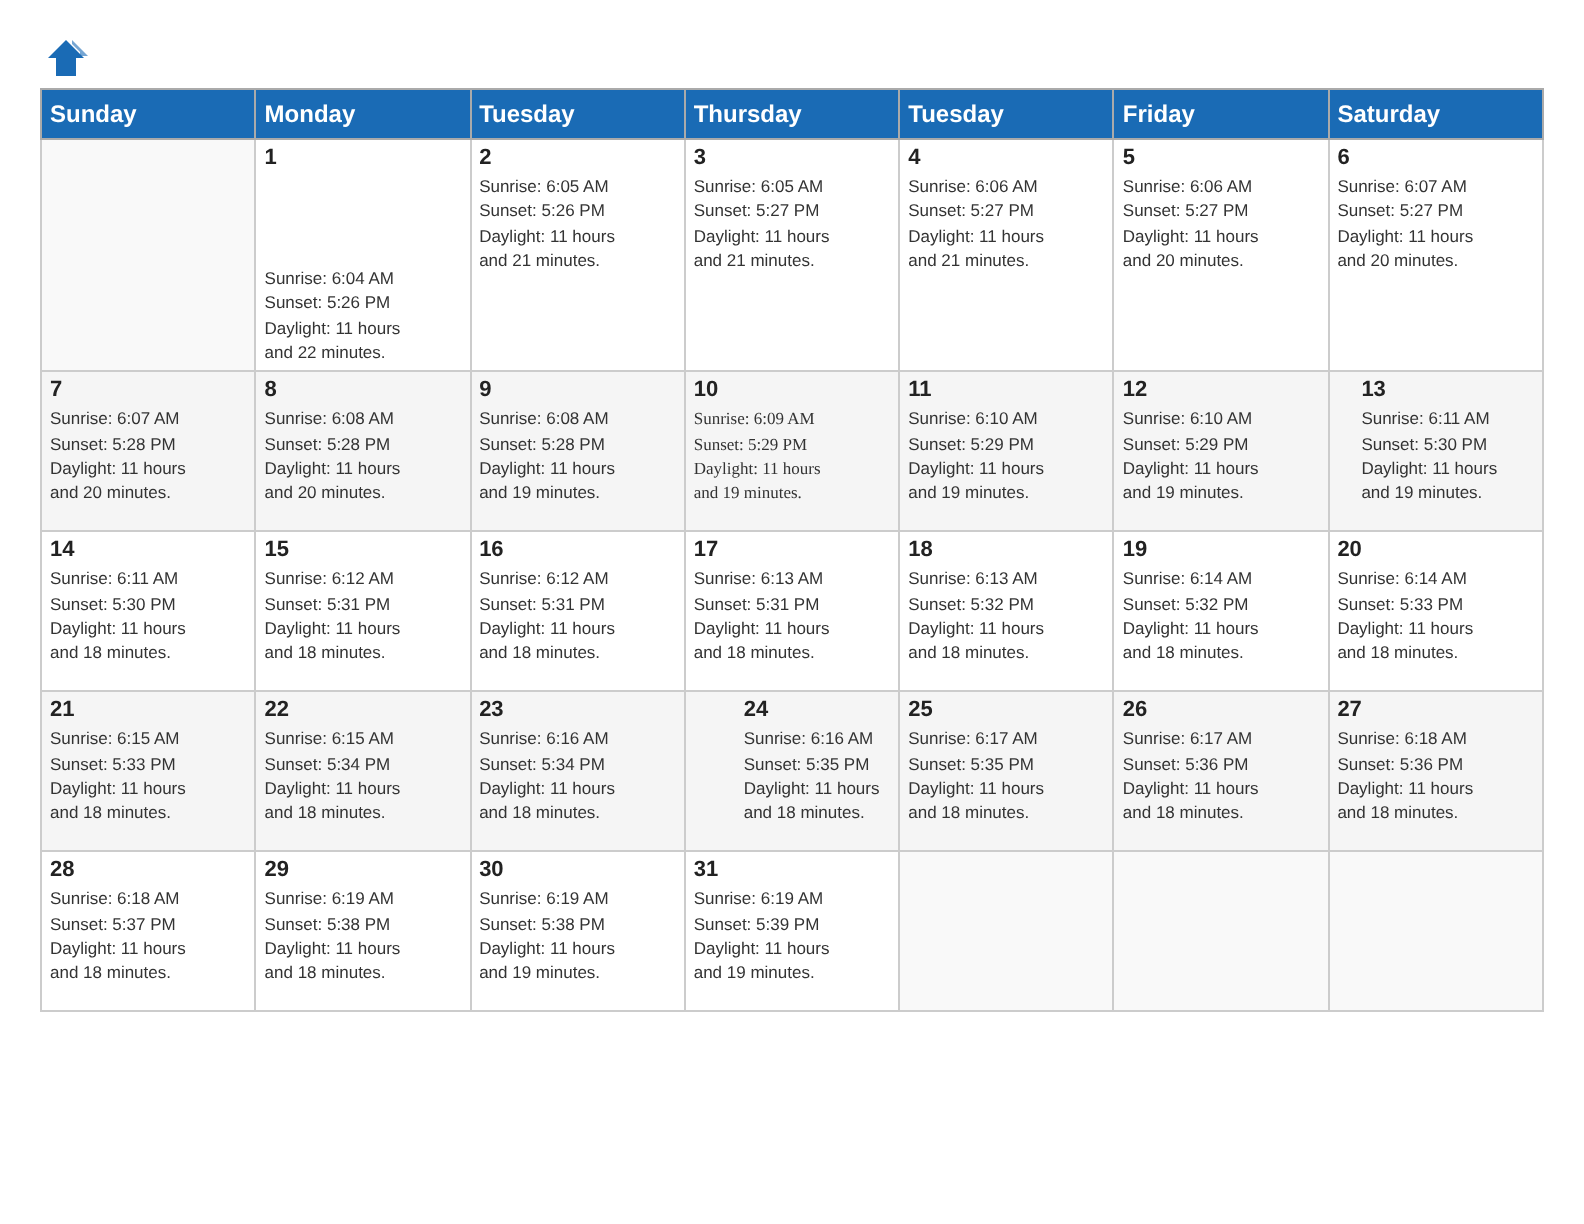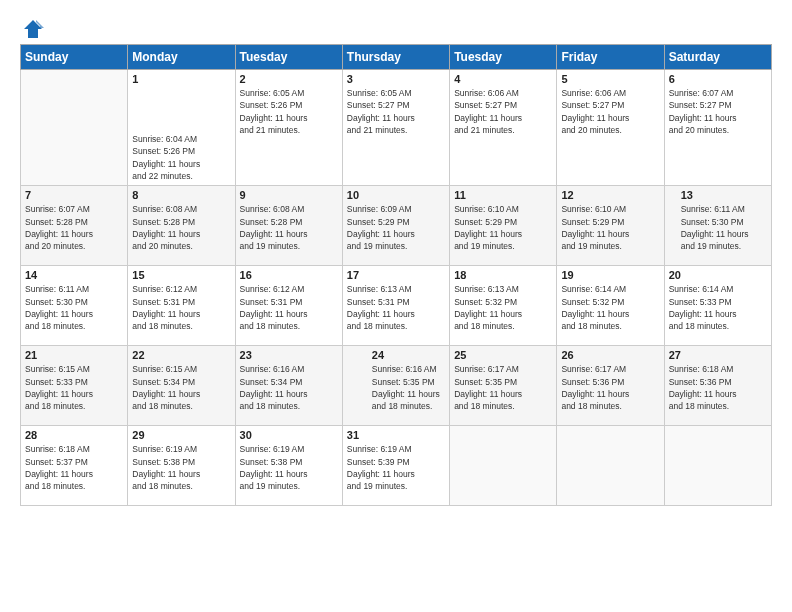--- a/index.html
+++ b/index.html
@@ -179,21 +179,21 @@
           </td>
           <td style="background: rgb(245, 245, 245);">
             <span class="day-number">9</span>
             <div class="day-info" style="white-space: pre-line;">Sunrise: 6:08 AM
 Sunset: 5:28 PM
 Daylight: 11 hours
 and 19 minutes.</div>
           </td>
           <td style="background: rgb(245, 245, 245);">
             <span class="day-number">10</span>
-            <div class="day-info" style="white-space: pre-line;">Sunrise: 6:09 AM
+            <div class="day-info" style="white-space: pre-line; font-family: Liberation Serif, serif;">Sunrise: 6:09 AM
 Sunset: 5:29 PM
 Daylight: 11 hours
 and 19 minutes.</div>
           </td>
           <td style="background: rgb(245, 245, 245);">
             <span class="day-number">11</span>
             <div class="day-info" style="white-space: pre-line;">Sunrise: 6:10 AM
 Sunset: 5:29 PM
 Daylight: 11 hours
 and 19 minutes.</div>

